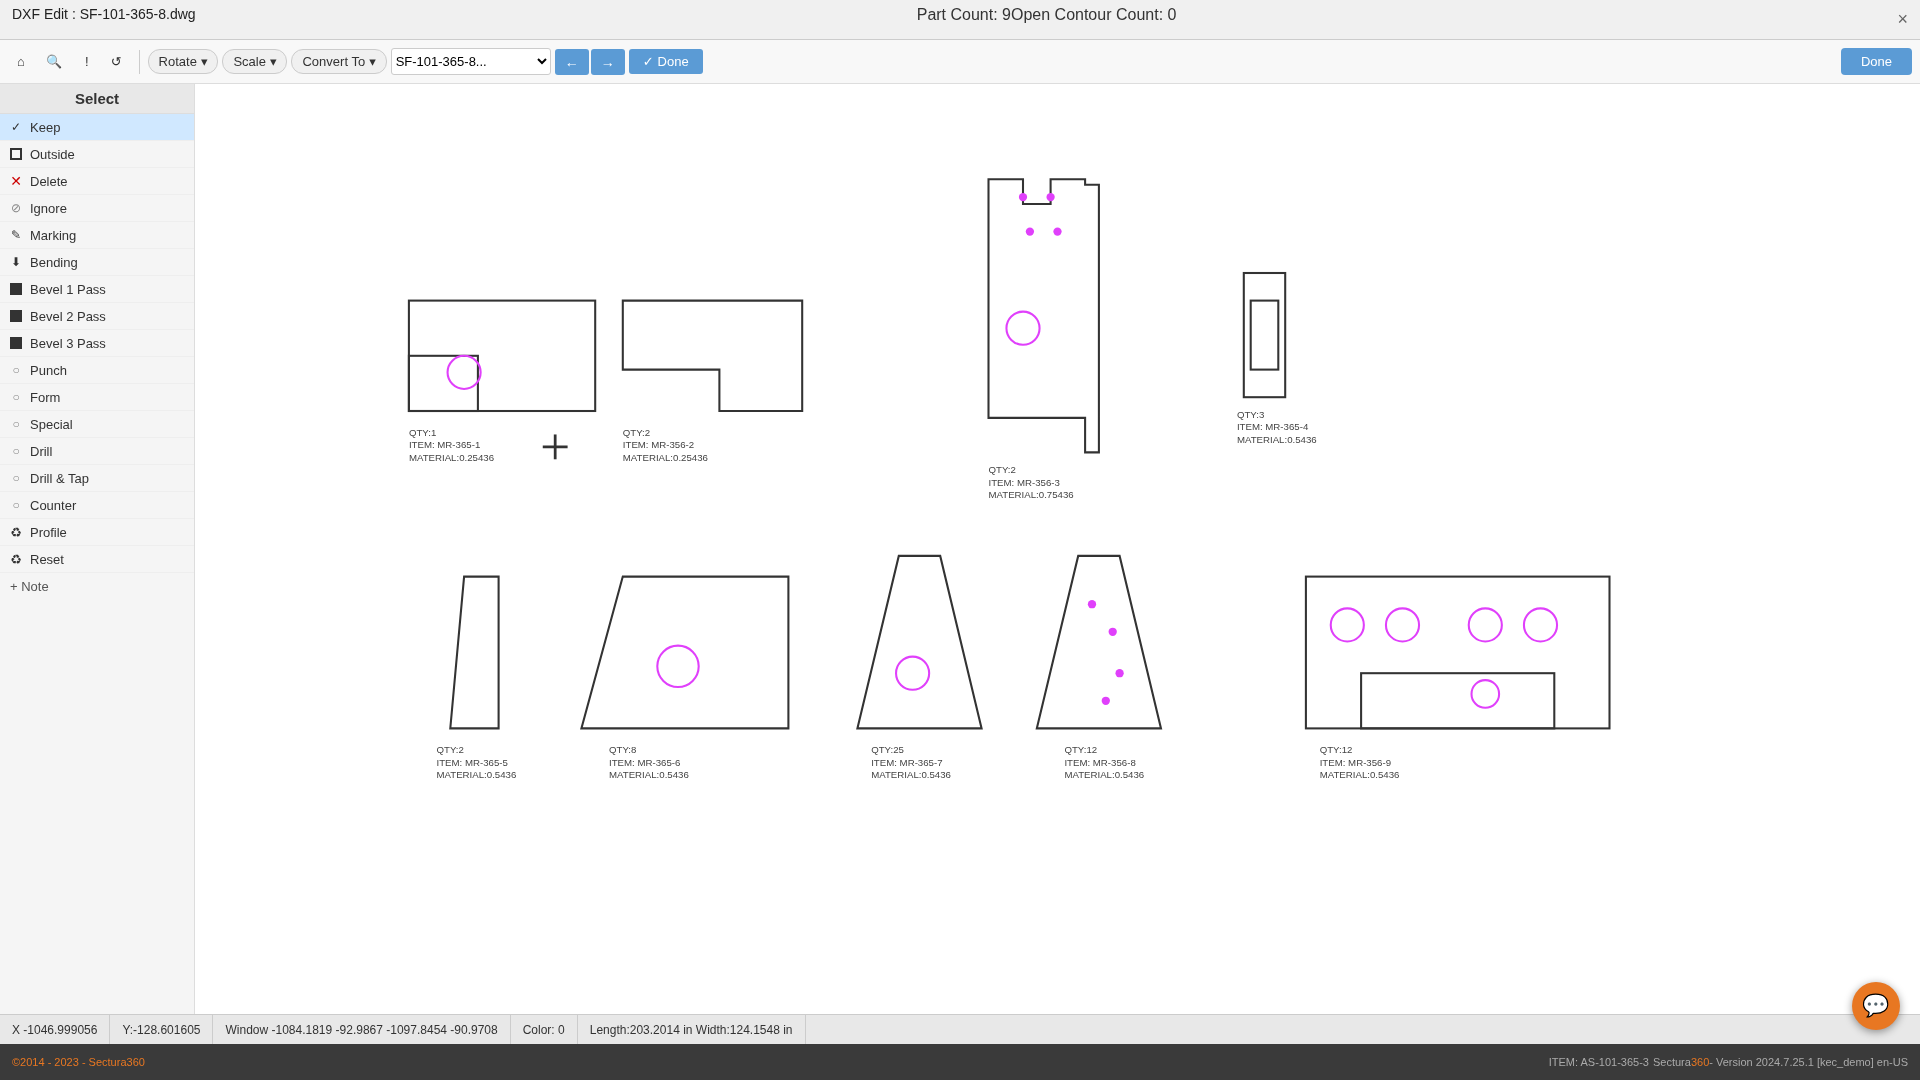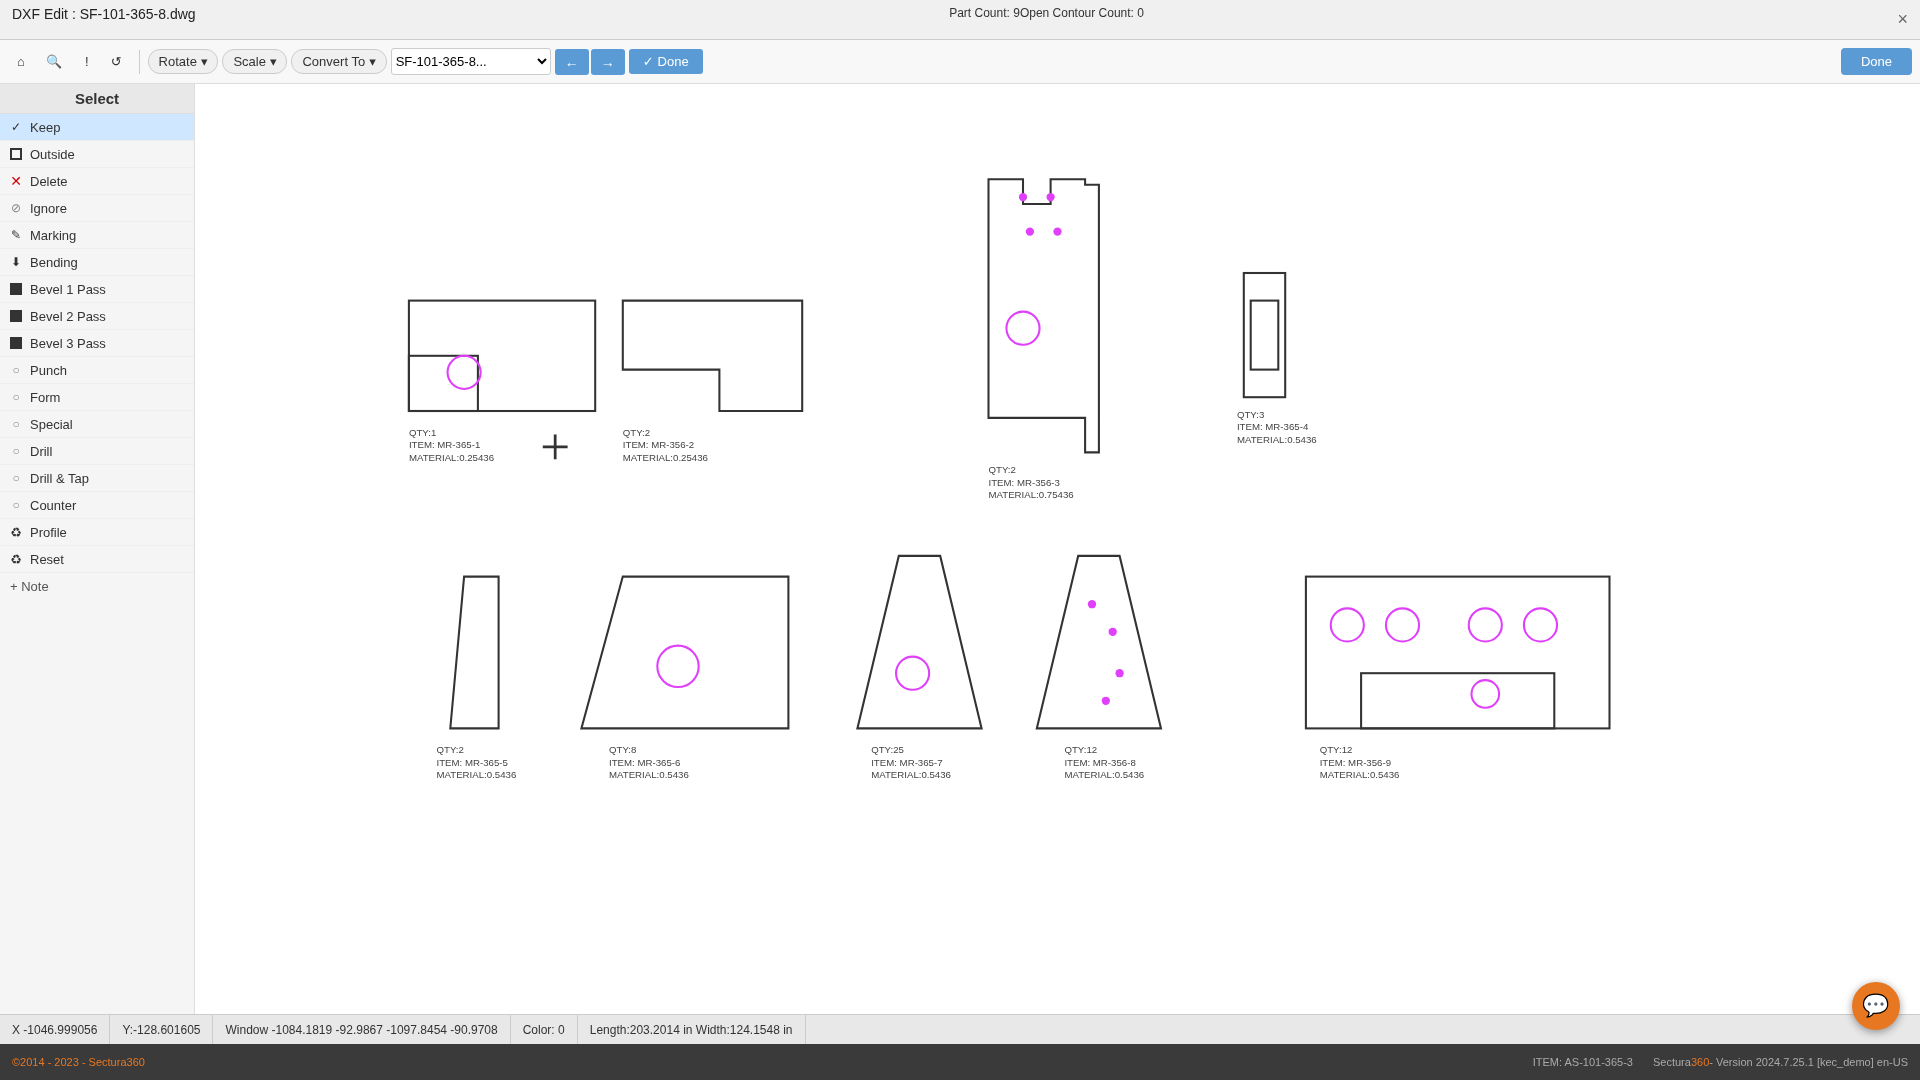--- a/index.html
+++ b/index.html
@@ -7,21 +7,21 @@
 
     .title-bar {
       background: #f0f0f0;
       border-bottom: 1px solid #ccc;
       padding: 6px 12px;
       display: flex;
       justify-content: space-between;
       height: 40px;
     }
     .title-bar-left { font-size: 14px; font-weight: 500; color: #222; }
-    .title-bar-center { display: flex; font-size: 12px; }
+    .title-bar-center { display: flex; font-size: 16px; }
     .title-bar-close { cursor: pointer; font-size: 18px; color: #666; background: none; border: none; }
 
     .toolbar {
       background: #f8f8f8;
       border-bottom: 1px solid #ddd;
       padding: 4px 8px;
       display: flex;
       align-items: center;
       gap: 4px;
       height: 44px;
@@ -183,21 +183,21 @@
     .bottom-bar {
       background: #3a3a3a;
       height: 36px;
       display: flex;
       align-items: center;
       padding: 0 12px;
       justify-content: space-between;
     }
     .bottom-bar-left { color: #aaa; font-size: 11px; }
     .bottom-bar-left span { color: #e87722; }
-    .bottom-bar-right { color: #aaa; font-size: 11px; display: flex; gap: 20px; align-items: center; }
+    .bottom-bar-right { color: #aaa; font-size: 11px; display: flex; gap: 4px; align-items: center; }
 
     .chat-btn {
       position: fixed;
       bottom: 50px;
       right: 20px;
       width: 48px;
       height: 48px;
       background: #e87722;
       border-radius: 50%;
       display: flex;

